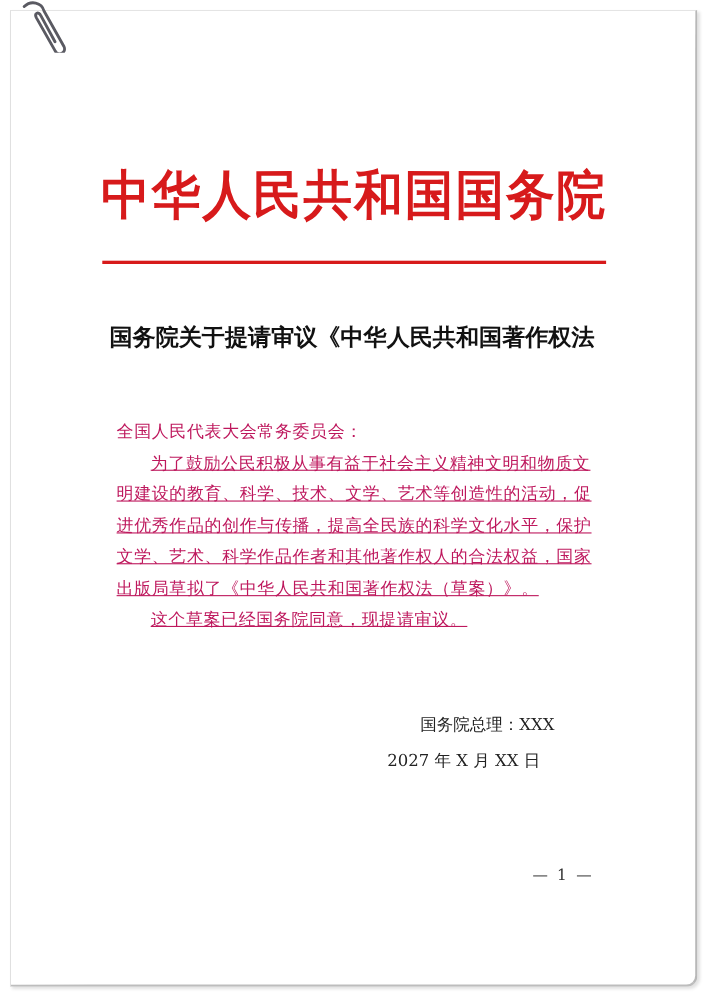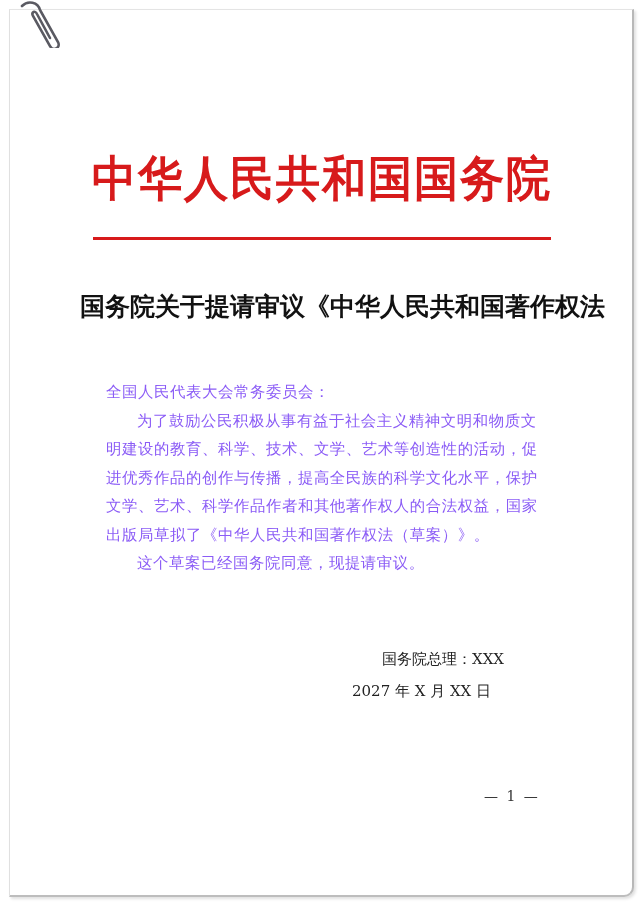--- a/index.html
+++ b/index.html
@@ -22,31 +22,31 @@
     position: absolute; left: 92px; top: 148px; width: 466px;
     color: #d71a1b; font-size: 48px; font-weight: bold; letter-spacing: 2px;
     font-family: "DejaVu Serif", serif; white-space: nowrap; line-height: 60px;
     transform: scaleX(0.92); transform-origin: left center;
   }
   .header-rule {
     position: absolute; left: 93px; top: 237px; width: 458px; height: 3px; background: #d71a1b;
   }
   .doc-title {
     position: absolute; left: 80px; top: 292px; width: 480px; text-align: center;
-    font-size: 25px; font-weight: bold; color: #111; line-height: 30px;
+    font-size: 21px; font-weight: bold; color: #111; line-height: 30px;
     font-family: "DejaVu Serif", serif;
   }
   .doc-title div { white-space: nowrap; }
   .body {
     position: absolute; left: 106px; top: 378px; width: 438px;
-    font-size: 15.4px; color: #8b5cf6; line-height: 28.5px;
+    font-size: 15.4px; color: #be185d; line-height: 28.5px;
     font-family: "DejaVu Sans", sans-serif; letter-spacing: 0.6px;
   }
   .body p { margin: 0; }
-  .body .indent { text-indent: 31px; }
+  .body .indent { text-indent: 31px; text-decoration: underline; }
   .signature {
     position: absolute; left: 352px; top: 643px; font-size: 15px; color: #222;
     line-height: 32px; font-family: "DejaVu Serif", serif;
   }
   .signature .name { padding-left: 6px; margin-left: 24px; }
   .page-num {
     position: absolute; left: 484px; top: 788px; font-size: 14px; color: #333;
     font-family: "DejaVu Serif", serif; letter-spacing: 2px;
   }
 </style>

